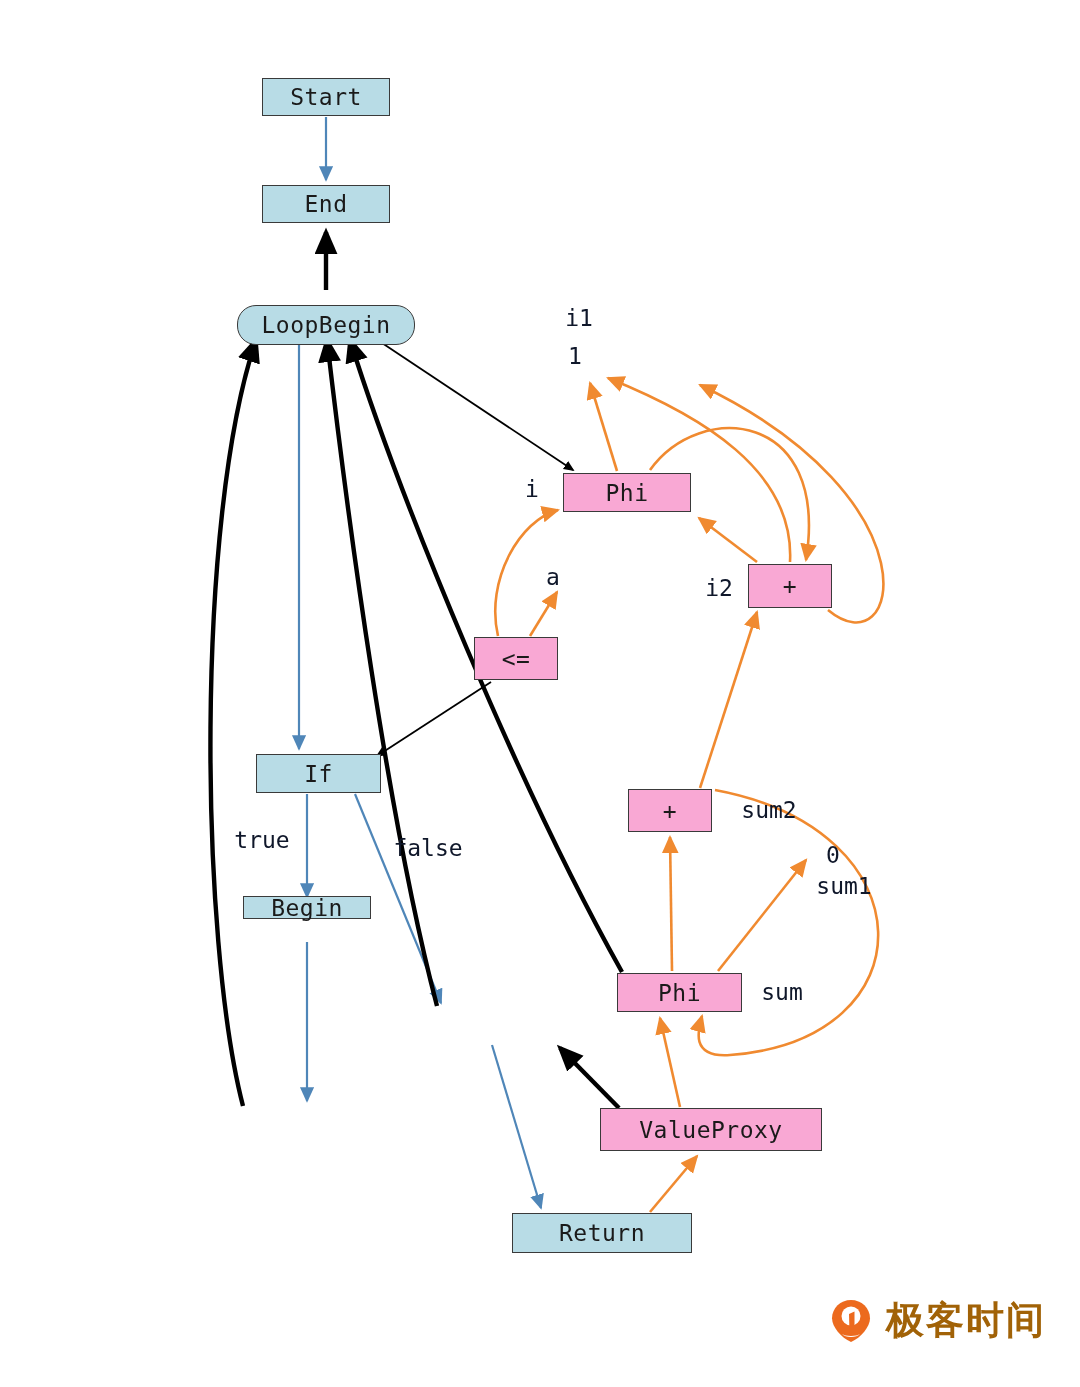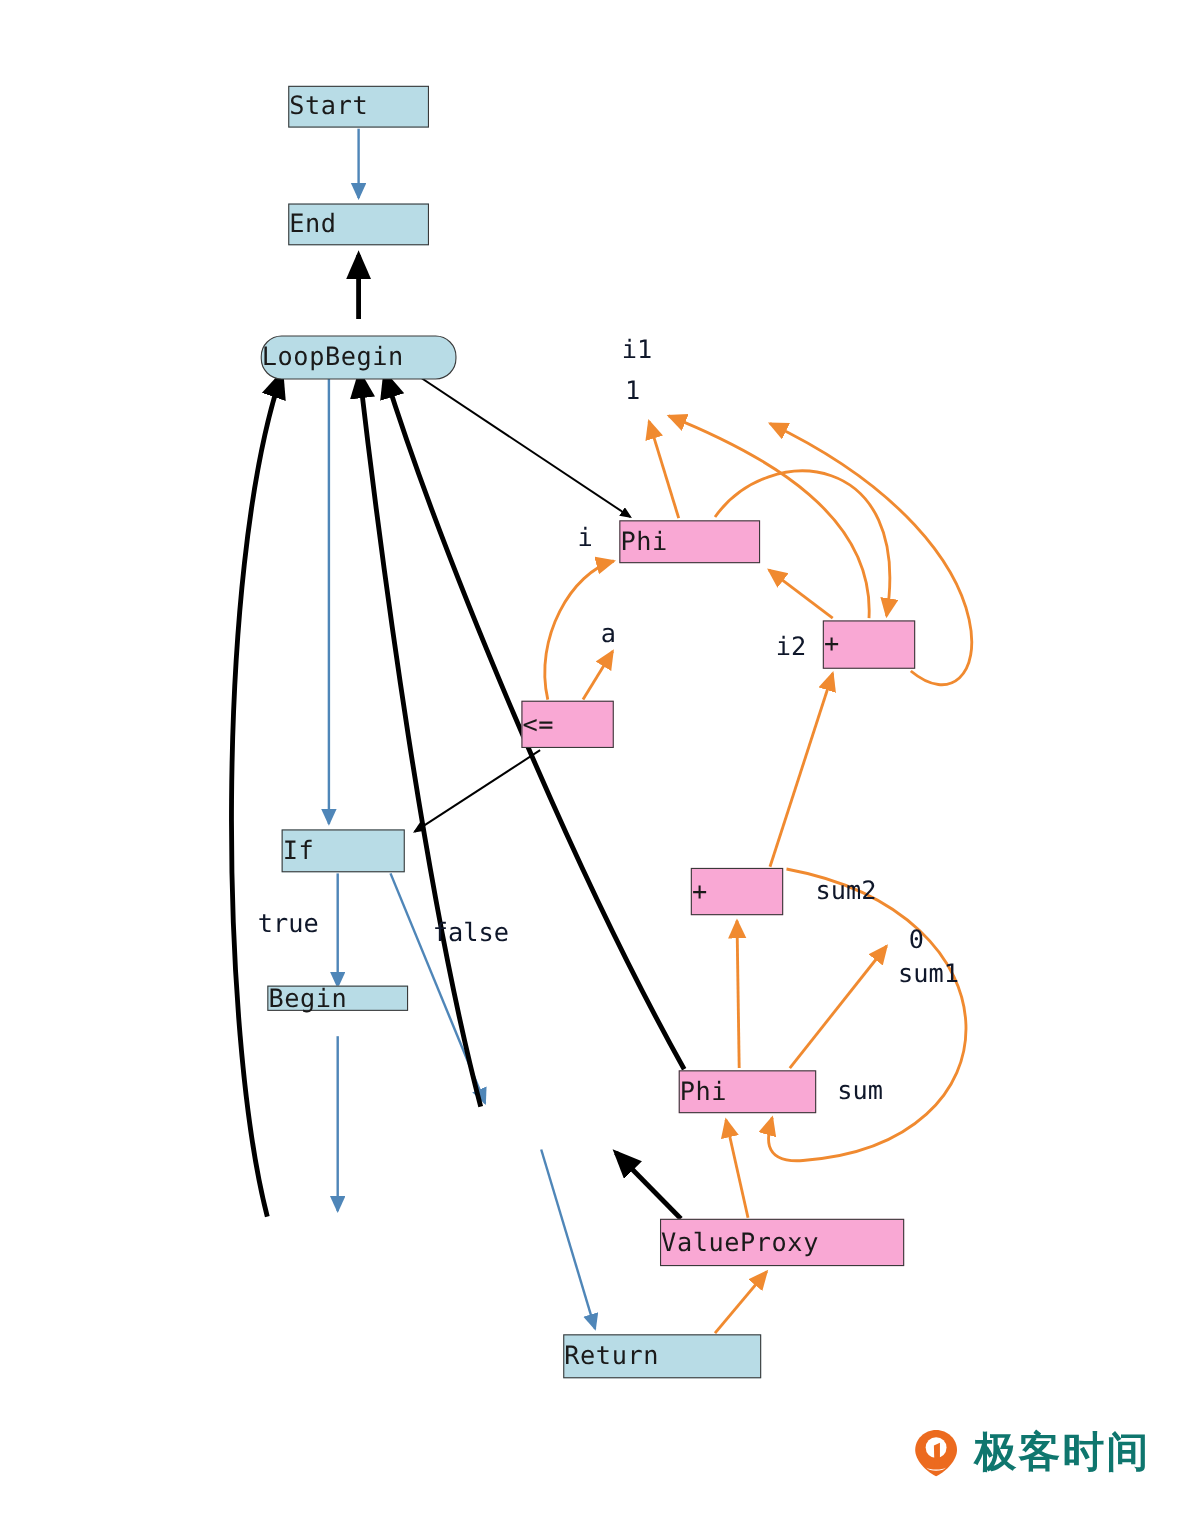--- a/index.html
+++ b/index.html
@@ -22,21 +22,21 @@
     left: 0;
     top: 0;
     width: 1080px;
     height: 1387px;
   }
   .node {
     position: absolute;
     box-sizing: border-box;
     display: flex;
     align-items: center;
-    justify-content: flex-start;
+    justify-content: center;
     border: 1.6px solid #3a3a3a;
     font-family: "DejaVu Sans Mono", "Liberation Mono", monospace;
     font-size: 23px;
     color: #1a1a1a;
     letter-spacing: 0.5px;
     z-index: 5;
     white-space: nowrap;
   }
   .node.control {
     background: #b8dce6;
@@ -63,21 +63,21 @@
   }
   #wm-mark {
     position: relative;
     width: 46px;
     height: 46px;
   }
   #wm-text {
     font-family: "DejaVu Sans", "Liberation Sans", sans-serif;
     font-size: 38px;
     font-weight: bold;
-    color: #0f766e;
+    color: #a16207;
     letter-spacing: 2px;
   }
 </style>
 </head>
 <body>
 
 <div id="canvas">
 
   <svg id="edges" viewBox="0 0 1080 1387">
     <defs>
@@ -165,21 +165,21 @@
   </div>
 
   <div class="node value" style="left:748px;top:564px;width:84px;height:44px;">
     <span>+</span>
   </div>
 
   <div class="node value" style="left:474px;top:637px;width:84px;height:43px;">
     <span>&lt;=</span>
   </div>
 
-  <div class="node control" style="left:256px;top:754px;width:112px;height:39px;">
+  <div class="node control" style="left:256px;top:754px;width:125px;height:39px;">
     <span>If</span>
   </div>
 
   <div class="node value" style="left:628px;top:789px;width:84px;height:43px;">
     <span>+</span>
   </div>
 
   <div class="node control" style="left:243px;top:896px;width:128px;height:23px;">
     <span>Begin</span>
   </div>

